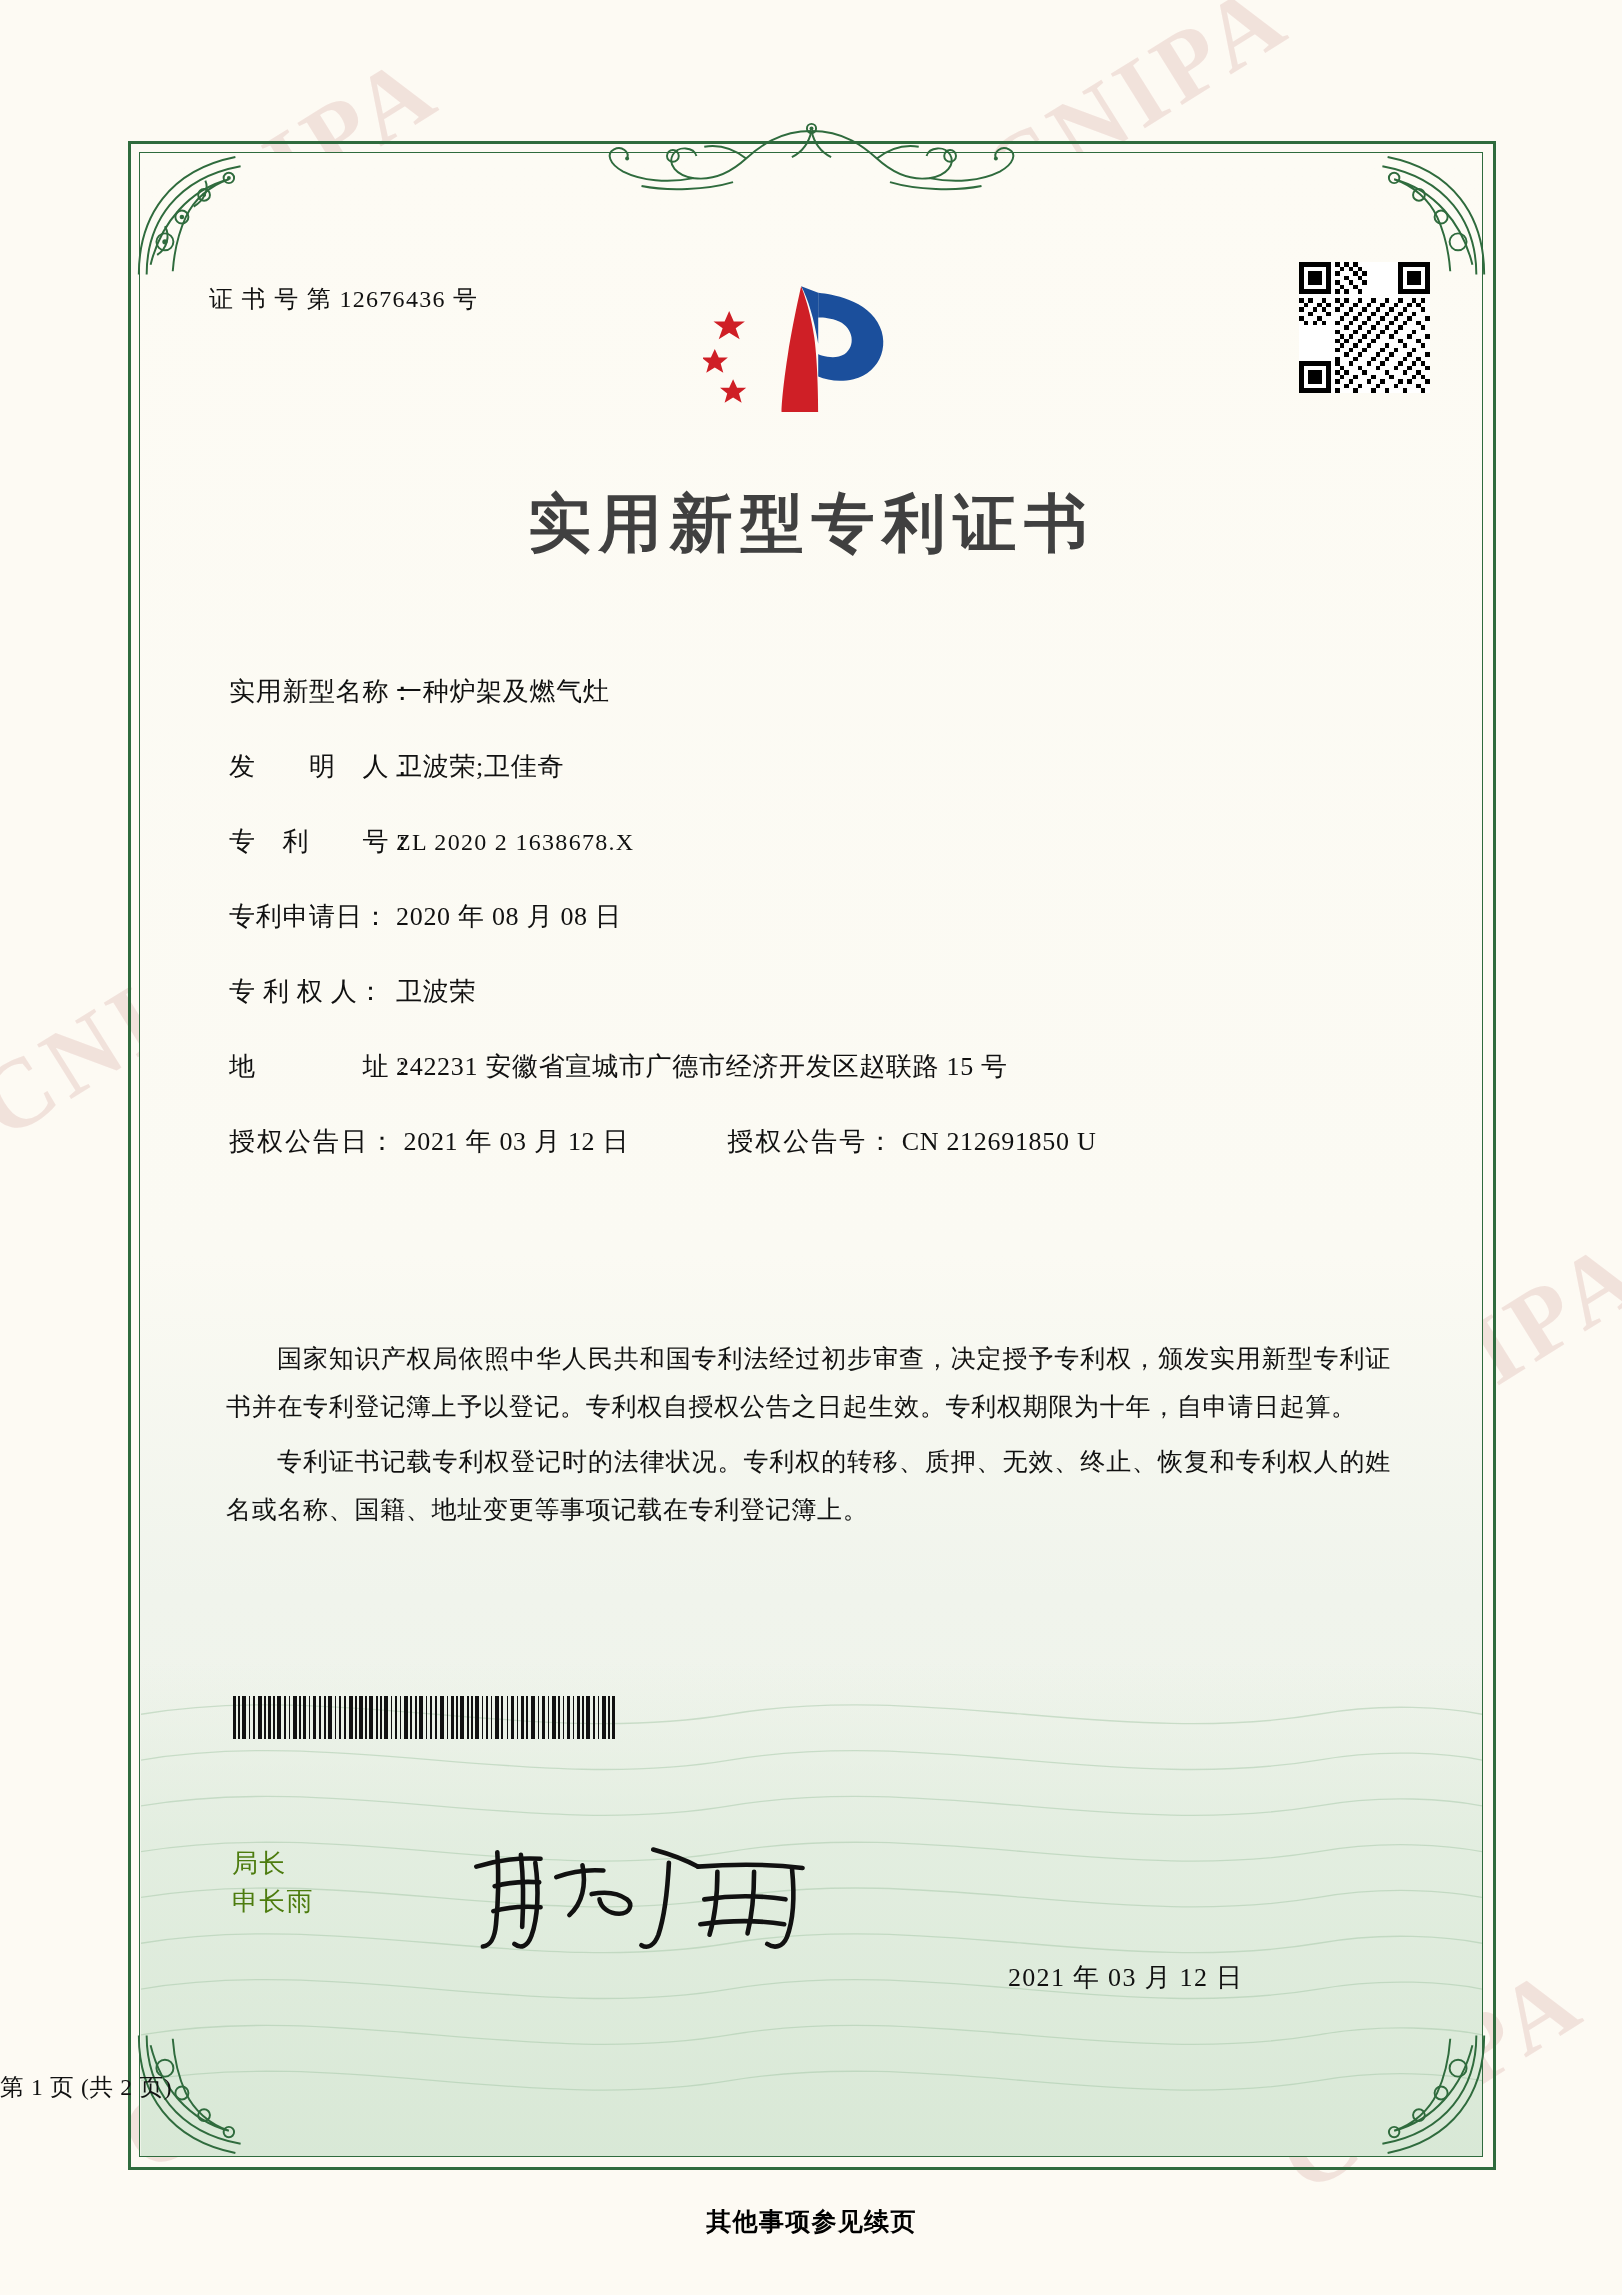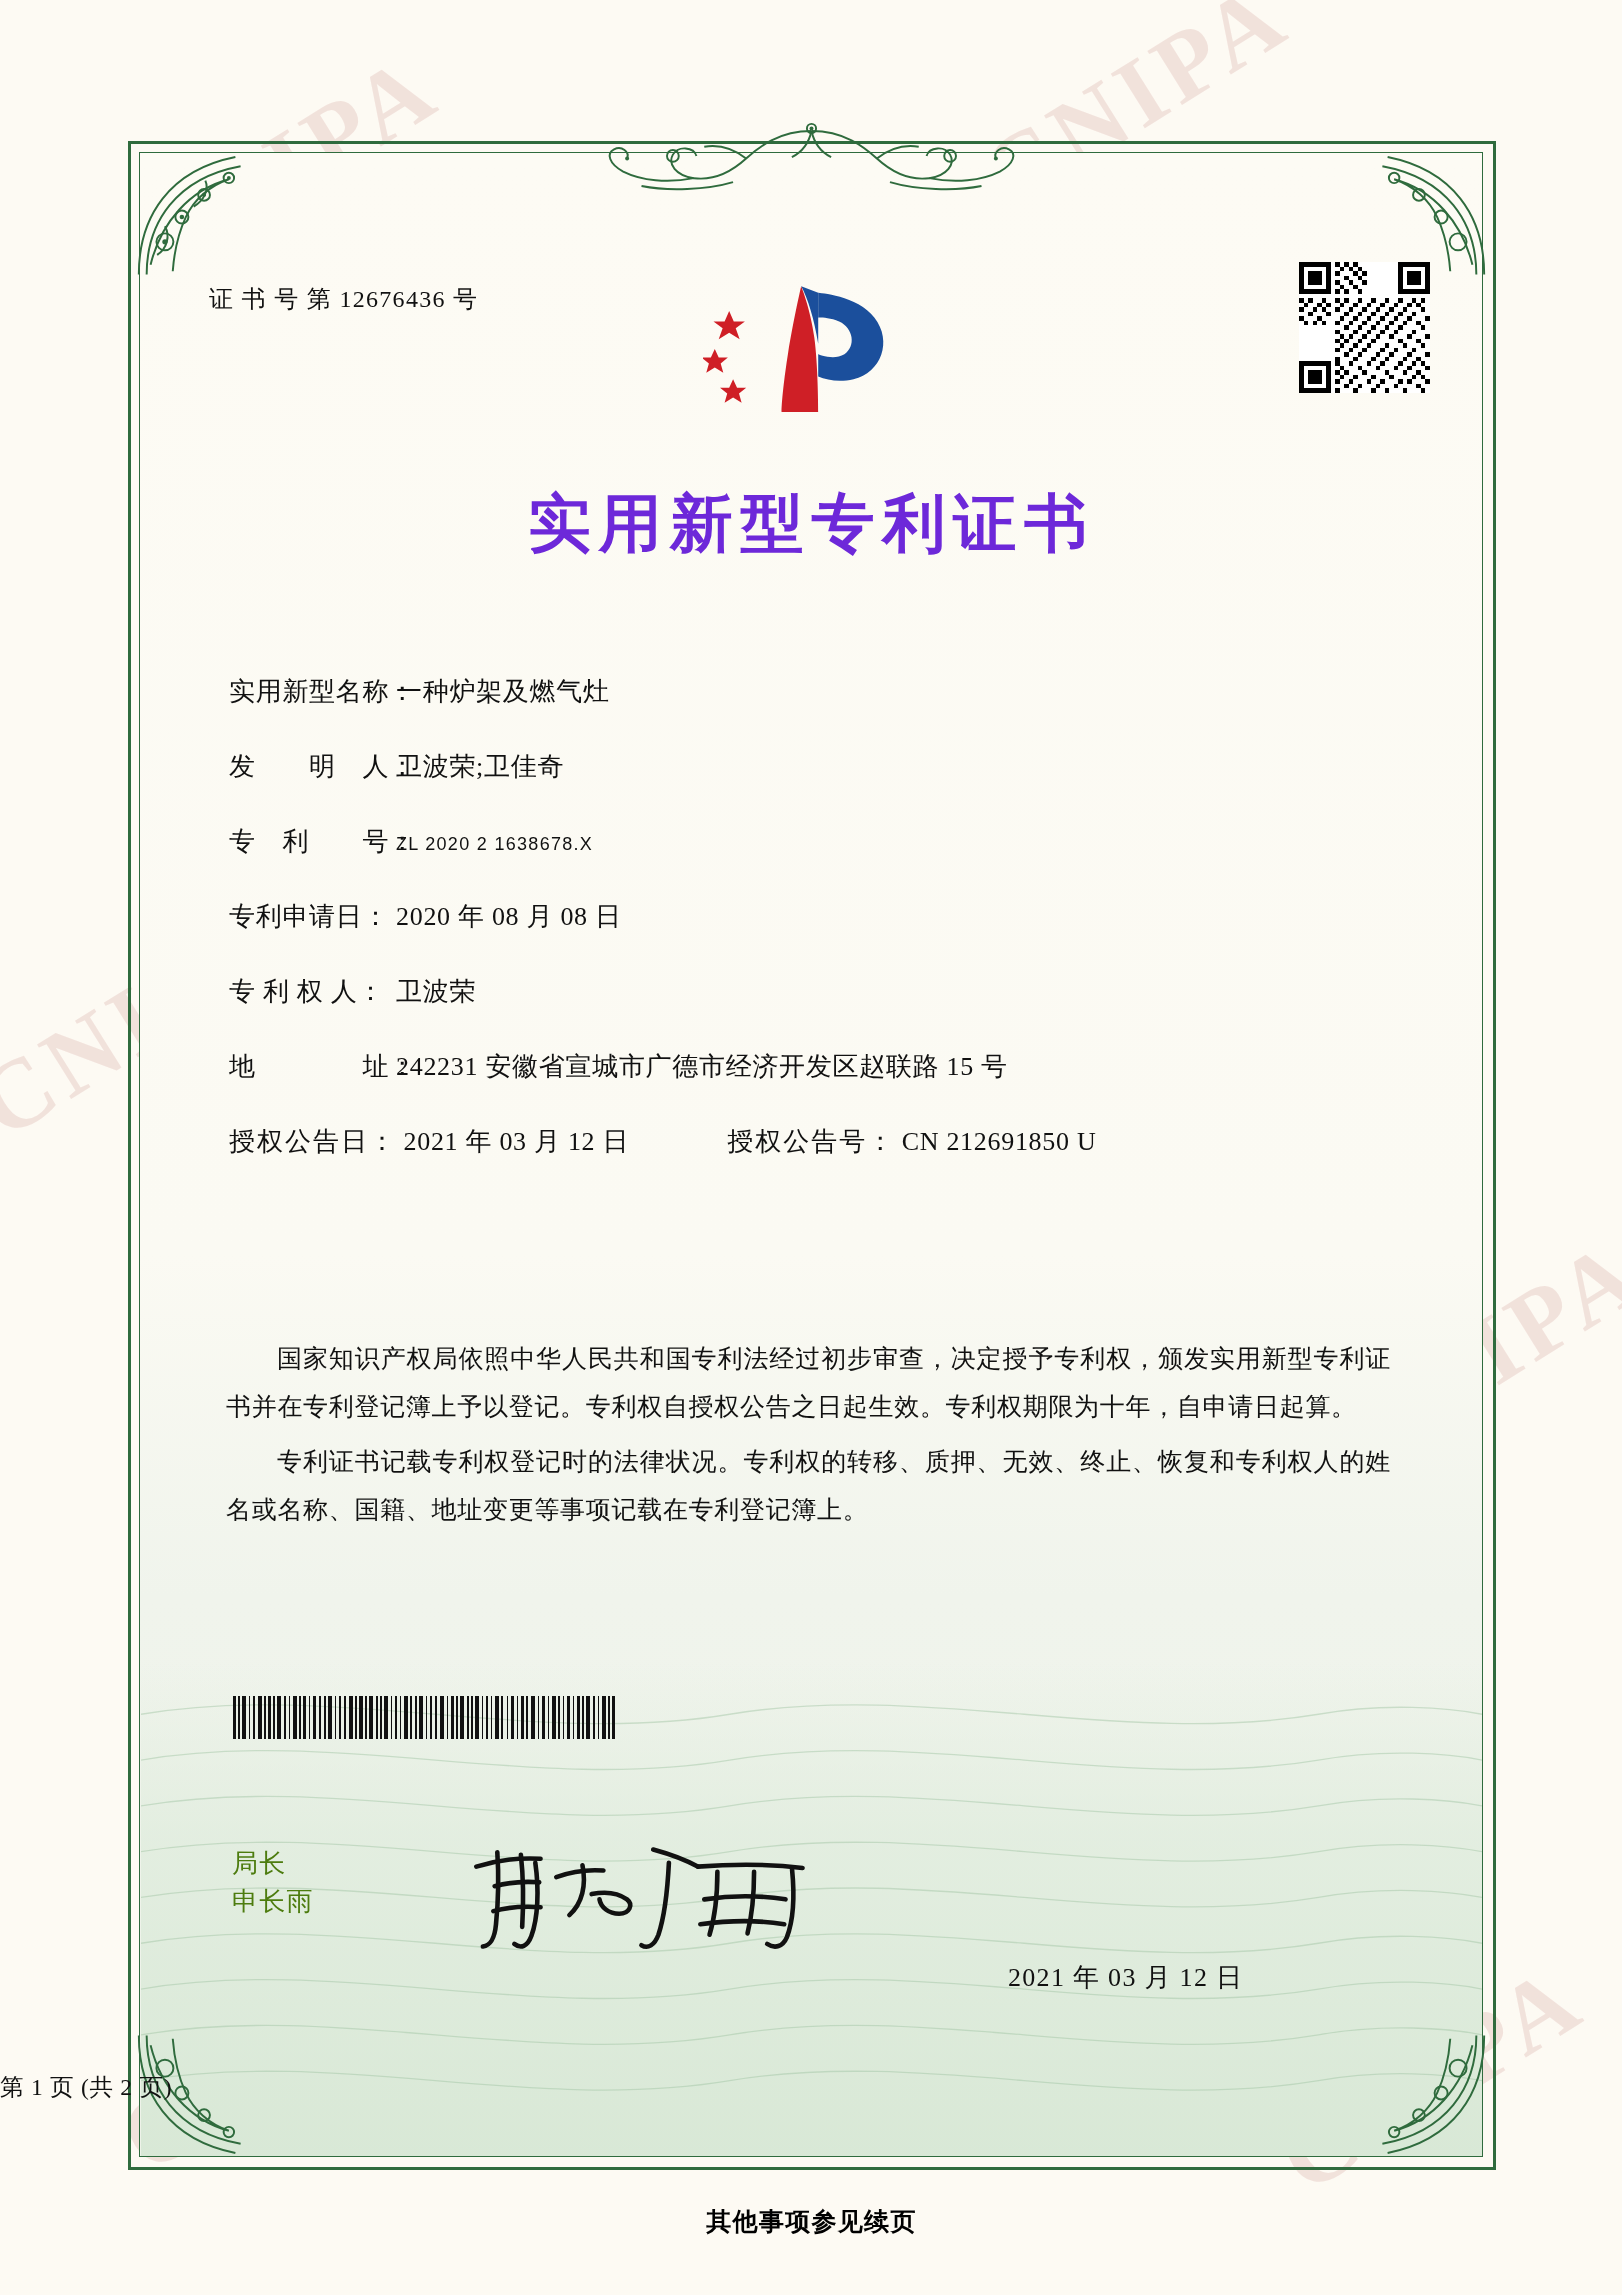--- a/index.html
+++ b/index.html
@@ -129,21 +129,21 @@
 
   .title {
     position: absolute;
     left: 0;
     right: 0;
     top: 481px;
     text-align: center;
     font-size: 63px;
     font-weight: 700;
     letter-spacing: 7.9px;
-    color: #6d28d9;
+    color: #404040;
     font-family: "DejaVu Serif", "Liberation Serif", serif;
   }
 
   
   .fields {
     position: absolute;
     left: 229px;
     top: 674px;
     width: 1152px;
   }
@@ -154,21 +154,21 @@
     font-size: 26px;
     color: #111;
     white-space: nowrap;
   }
   .flabel {
     display: inline-block;
     width: 167px;
     letter-spacing: 0.7px;
   }
   .fvalue { letter-spacing: 0.7px; }
-  .fvalue.mono { font-family: Liberation Sans, sans-serif; font-size: 18px; letter-spacing: 1.3px;}
+  .fvalue.mono { font-family: Liberation Serif, serif; font-size: 24px; letter-spacing: 1.3px;}
 
   .frow.dual { margin-bottom: 26px; align-items: center; }
   .frow .gap { display:inline-block; width: 98px; }
   .flabel2 {
     display:inline-block;
     letter-spacing: 2px;
     margin-right: 6.5px;
   }
 
   

